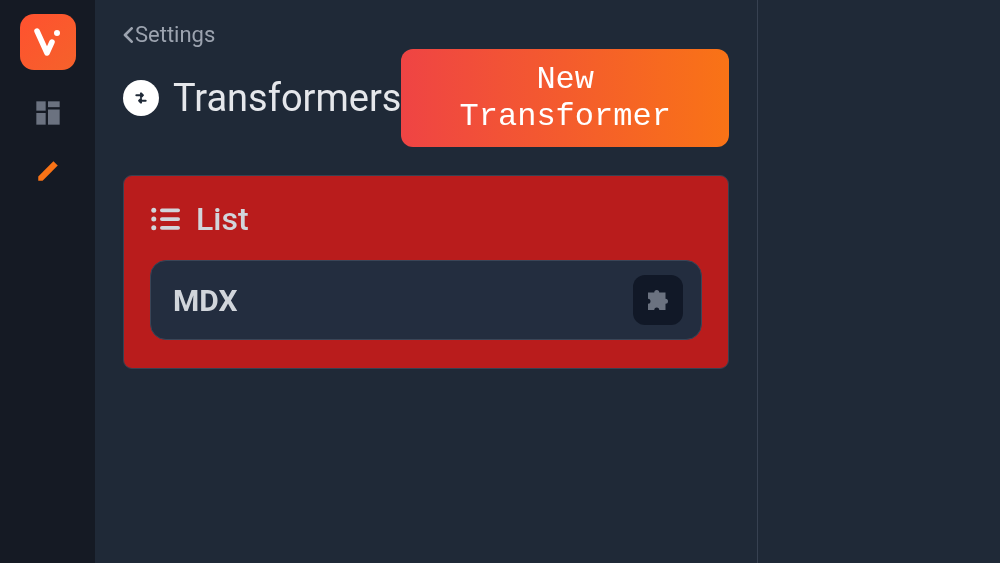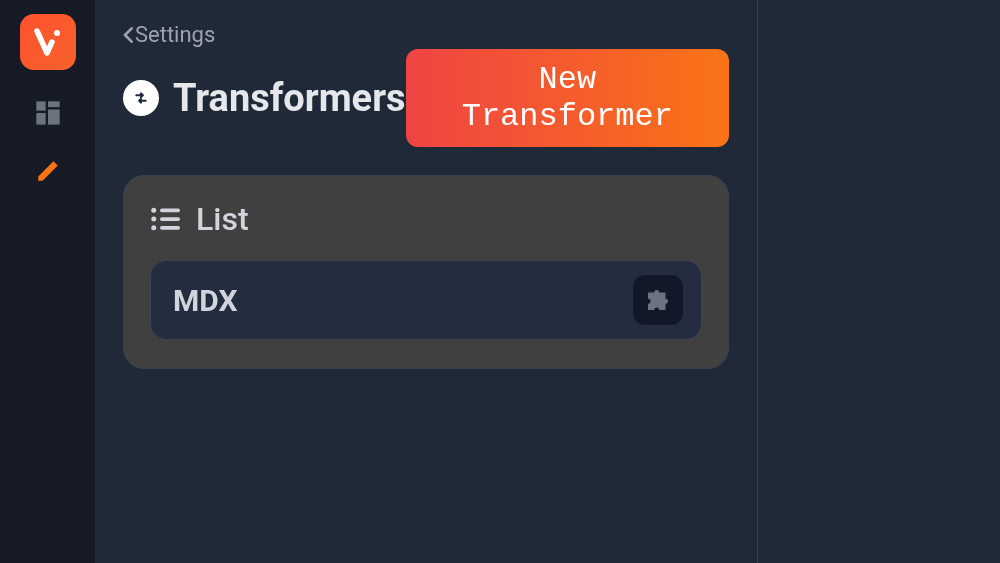--- a/index.html
+++ b/index.html
@@ -81,40 +81,40 @@
     width: 36px;
     height: 36px;
     border-radius: 50%;
     background: #fff;
     display: flex;
     align-items: center;
     justify-content: center;
   }
   .page-title {
     font-size: 38px;
-    font-weight: 700;
+    font-weight: 400;
     color: #e5e7eb;
   }
   .new-btn {
     background: linear-gradient(90deg, #ef4444, #f97316);
     color: #fff;
     font-size: 32px;
     font-weight: 500;
     padding: 12px 21px;
     border: none;
     border-radius: 12px;
     cursor: pointer;
     font-family: Liberation Mono, monospace;
   }
 
   
   .card {
-    background: #404040;
+    background: #b91c1c;
     border: 1px solid #374151;
-    border-radius: 21px;
+    border-radius: 9px;
     padding: 24px 26px 28px 26px;
   }
   .card-header {
     display: flex;
     align-items: center;
     gap: 16px;
     margin-bottom: 22px;
   }
   .card-title {
     font-size: 32px;

